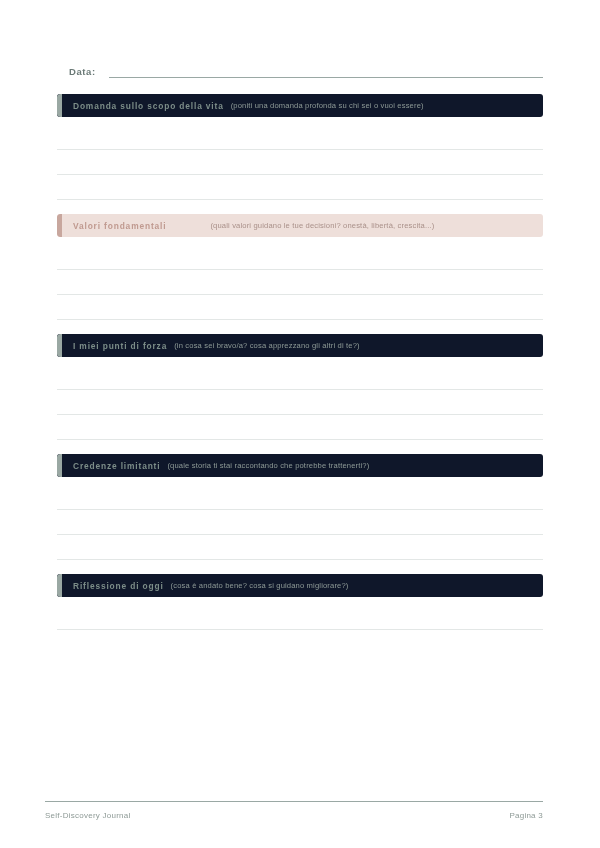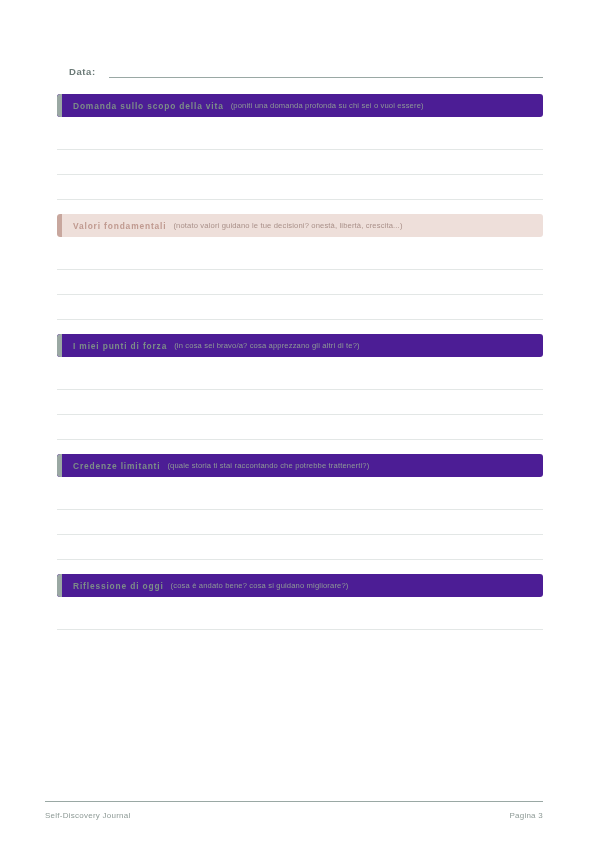--- a/index.html
+++ b/index.html
@@ -80,27 +80,27 @@
     white-space: nowrap;
   }
   .section-hint {
     font-size: 7.6px;
     letter-spacing: 0.15px;
     margin-left: 7px;
     white-space: nowrap;
   }
 
   
-  .sec-green .section-bar { background: #4c1d95; }
+  .sec-green .section-bar { background: #0f172a; }
   .sec-green .accent { background: #9aa8a3; }
   .sec-green .section-title { color: #7c8d88; }
   .sec-green .section-hint { color: #8e9a96; }
 
   
-  .sec-rose .section-bar { background: #eedfda; }
+  .sec-rose .section-bar { background: #eedfda; gap: 37px; }
   .sec-rose .accent { background: #c8a79e; }
   .sec-rose .section-title { color: #c09a90; }
   .sec-rose .section-hint { color: #a99089; }
 
   .write-lines {
     padding-top: 8px;
   }
   .write-line {
     height: 24px;
     border-bottom: 1px solid #e3e7e6;
@@ -151,21 +151,21 @@
           <div class="write-line"></div>
           <div class="write-line"></div>
           <div class="write-line"></div>
         </div>
         <div class="section-gap"></div>
       </div>
       <div class="section sec-rose">
         <div class="section-bar">
           <span class="accent"></span>
           <span class="section-title">Valori fondamentali</span>
-          <span class="section-hint">(notato valori guidano le tue decisioni? onestà, libertà, crescita...)</span>
+          <span class="section-hint">(quali valori guidano le tue decisioni? onestà, libertà, crescita...)</span>
         </div>
         <div class="write-lines">
           <div class="write-line"></div>
           <div class="write-line"></div>
           <div class="write-line"></div>
         </div>
         <div class="section-gap"></div>
       </div>
       <div class="section sec-green">
         <div class="section-bar">

